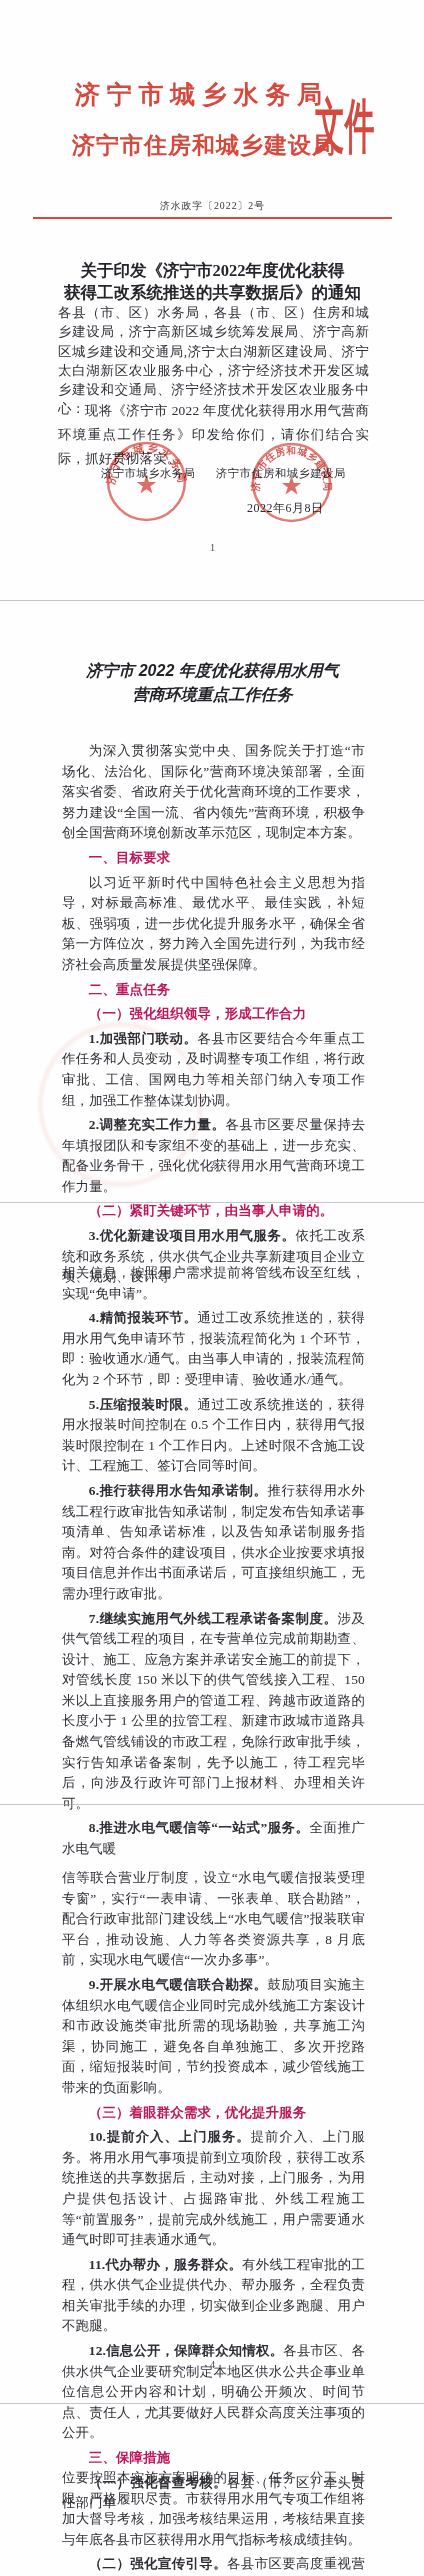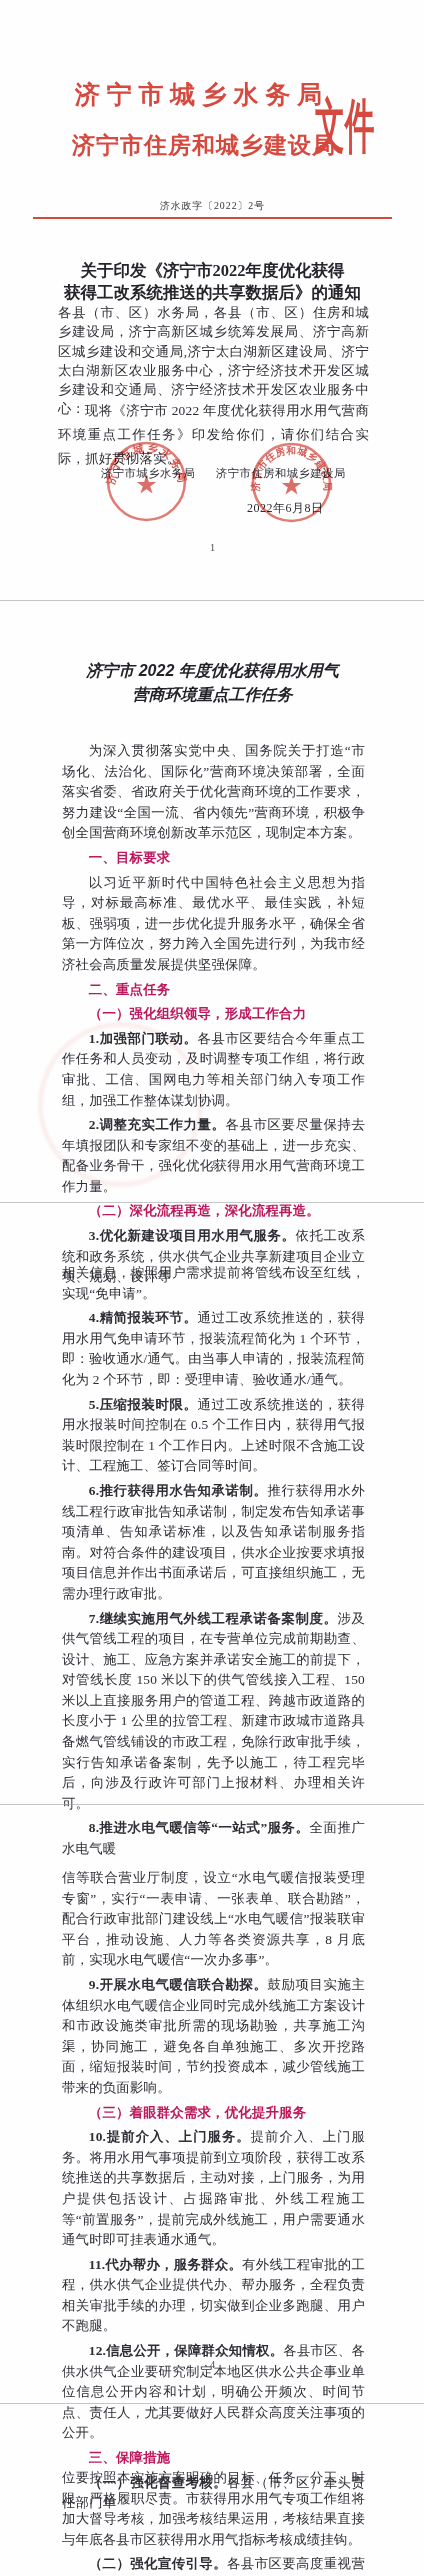--- a/index.html
+++ b/index.html
@@ -107,21 +107,21 @@
     </div>
     <div class="ghost-stamp" style="left:38px;top:422px"></div>
     <div class="page-body" style="top:137px">
         <p class="blk body">为深入贯彻落实党中央、国务院关于打造“市场化、法治化、国际化”营商环境决策部署，全面落实省委、省政府关于优化营商环境的工作要求，努力建设“全国一流、省内领先”营商环境，积极争创全国营商环境创新改革示范区，现制定本方案。</p>
         <p class="blk h1">一、目标要求</p>
         <p class="blk body">以习近平新时代中国特色社会主义思想为指导，对标最高标准、最优水平、最佳实践，补短板、强弱项，进一步优化提升服务水平，确保全省第一方阵位次，努力跨入全国先进行列，为我市经济社会高质量发展提供坚强保障。</p>
         <p class="blk h1">二、重点任务</p>
         <p class="blk h2">（一）强化组织领导，形成工作合力</p>
         <p class="blk item"><span class="lead">1.加强部门联动。</span>各县市区要结合今年重点工作任务和人员变动，及时调整专项工作组，将行政审批、工信、国网电力等相关部门纳入专项工作组，加强工作整体谋划协调。</p>
         <p class="blk item"><span class="lead">2.调整充实工作力量。</span>各县市区要尽量保持去年填报团队和专家组不变的基础上，进一步充实、配备业务骨干，强化优化获得用水用气营商环境工作力量。</p>
-        <p class="blk h2">（二）深化流程再造，深化流程再造。</p>
+        <p class="blk h2">（二）紧盯关键环节，由当事人申请的。</p>
         <p class="blk item"><span class="lead">3.优化新建设项目用水用气服务。</span>依托工改系统和政务系统，供水供气企业共享新建项目企业立项、规划、设计等</p>
       </div>
     <div class="pagenum" style="top:559px">2</div>
   </section>
 
   <div class="page-divider" style="top:1202px"></div>
 
   <section class="page" style="top:1202px;height:602px">
     <div class="page-body" style="top:57px">
         <p class="blk cont">相关信息，按照用户需求提前将管线布设至红线，实现“免申请”。</p>

